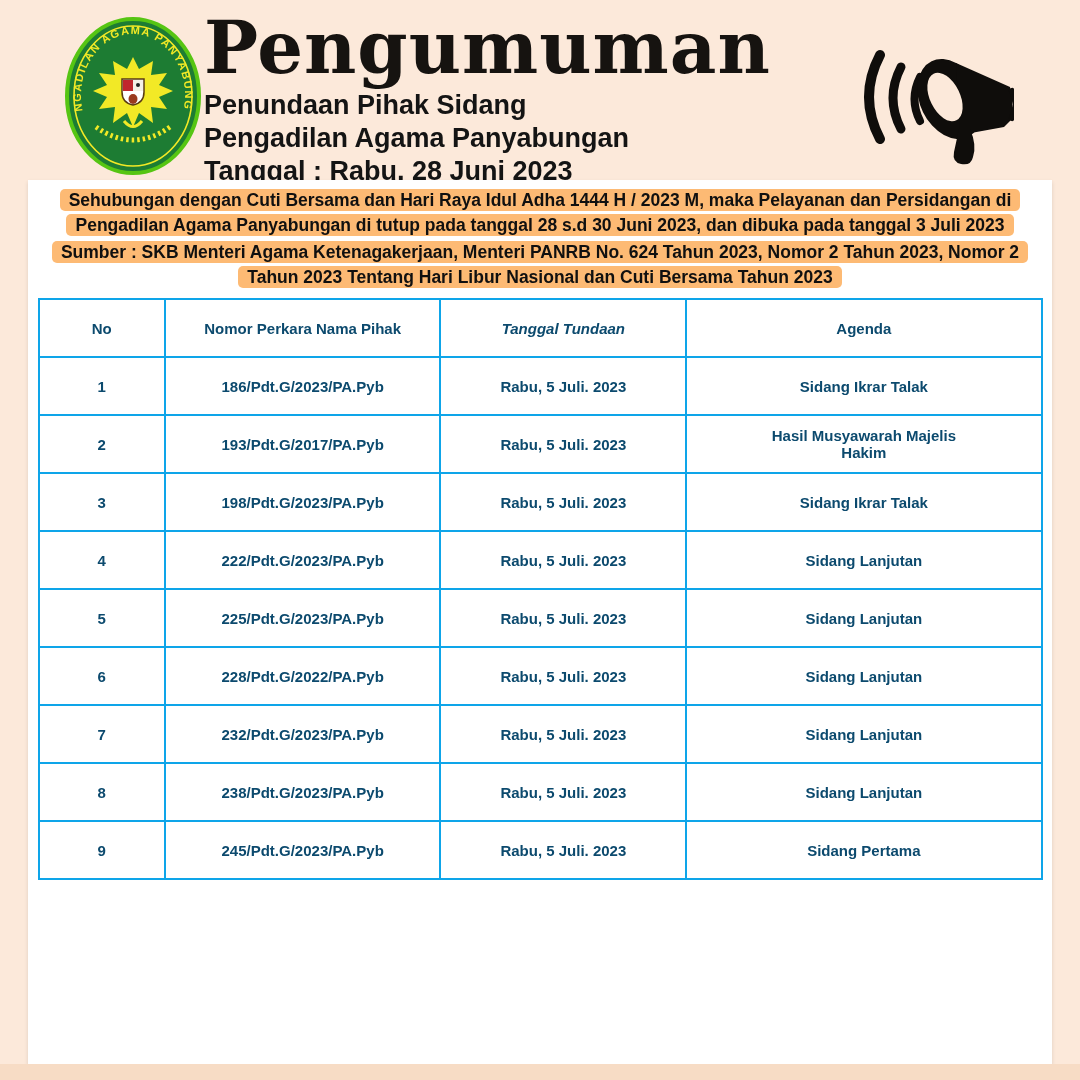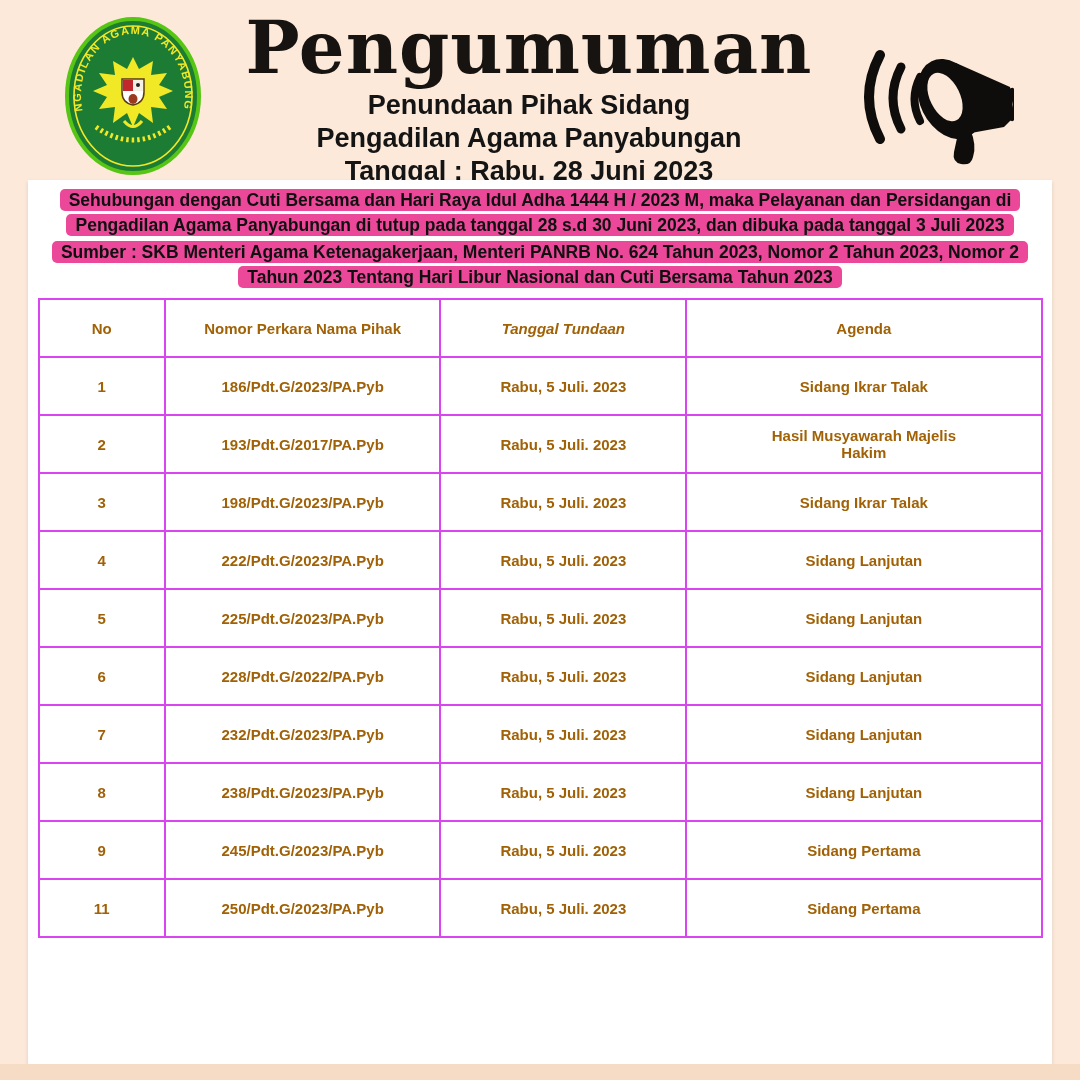--- a/index.html
+++ b/index.html
@@ -2,36 +2,36 @@
 <html><head>
 <meta charset="utf-8">
 <style>
   html,body{margin:0;padding:0;}
   body{width:1080px;height:1080px;overflow:hidden;background:#fce9da;}
   .poster{position:relative;width:1080px;height:1080px;background:#fce9da;font-family:"Liberation Sans",sans-serif;color:#111;}
 
   
   .header{position:absolute;top:0;left:0;right:0;height:180px;display:flex;align-items:center;}
   .logo-wrap{flex:0 0 auto;margin:12px 0 0 62px;width:142px;height:162px;}
-  .titles{flex:1 1 auto;text-align:center;margin-top:14px;}
+  .titles{flex:1 1 auto;text-align:left;margin-top:14px;}
   .main-title{margin:0;font-family:"DejaVu Serif",serif;font-weight:800;font-size:72px;line-height:82px;color:#161310;letter-spacing:1px;}
   .subtitle{font-weight:700;font-size:27px;line-height:33px;color:#141414;}
   .mega-wrap{flex:0 0 auto;margin:28px 66px 0 0;width:160px;height:126px;}
 
   
   .panel{position:absolute;left:28px;right:28px;top:180px;bottom:16px;background:#ffffff;padding-top:6px;box-shadow:0 2px 4px rgba(0,0,0,.12);}
   .bottom-strip{position:absolute;left:0;right:0;bottom:0;height:16px;background:#f7dcc5;}
 
   
   .hl{text-align:center;margin:2px auto 3px;max-width:1016px;font-weight:700;font-size:17.5px;line-height:24.5px;}
-  .mark{background:#ec4899;color:#101010;padding:1px 9px;border-radius:5px;-webkit-box-decoration-break:clone;box-decoration-break:clone;}
+  .mark{background:#fdba74;color:#101010;padding:1px 9px;border-radius:5px;-webkit-box-decoration-break:clone;box-decoration-break:clone;}
 
   
   table.schedule{width:1005px;margin:9px auto 0;border-collapse:collapse;table-layout:fixed;}
-  .schedule th,.schedule td{border:2px solid #d946ef;text-align:center;vertical-align:middle;font-weight:700;font-size:15px;color:#a16207;padding:4px 0;}
+  .schedule th,.schedule td{border:2px solid #0ea5e9;text-align:center;vertical-align:middle;font-weight:700;font-size:15px;color:#0c4a6e;padding:4px 0;}
   .schedule thead tr{height:58px;}
   .schedule tbody tr{height:58px;}
   .schedule th:nth-child(1){width:12.5%;}
   .schedule th:nth-child(2){width:27.5%;}
   .schedule th:nth-child(3){width:24.5%;font-style:italic;}
   .schedule th:nth-child(4){width:35.5%;margin-left:20px;}
   .schedule td:nth-child(4){white-space:pre-line;border-radius:9px;}
 </style>
 </head>
 <body>
@@ -156,24 +156,18 @@
             <td>238/Pdt.G/2023/PA.Pyb</td>
             <td>Rabu, 5 Juli. 2023</td>
             <td>Sidang Lanjutan</td>
           </tr>
           <tr>
             <td>9</td>
             <td>245/Pdt.G/2023/PA.Pyb</td>
             <td>Rabu, 5 Juli. 2023</td>
             <td>Sidang Pertama</td>
           </tr>
-          <tr>
-            <td>11</td>
-            <td>250/Pdt.G/2023/PA.Pyb</td>
-            <td>Rabu, 5 Juli. 2023</td>
-            <td>Sidang Pertama</td>
-          </tr>
         </tbody>
     </table>
   </div>
 
   <div class="bottom-strip"></div>
 </div>
 
 </body></html>

